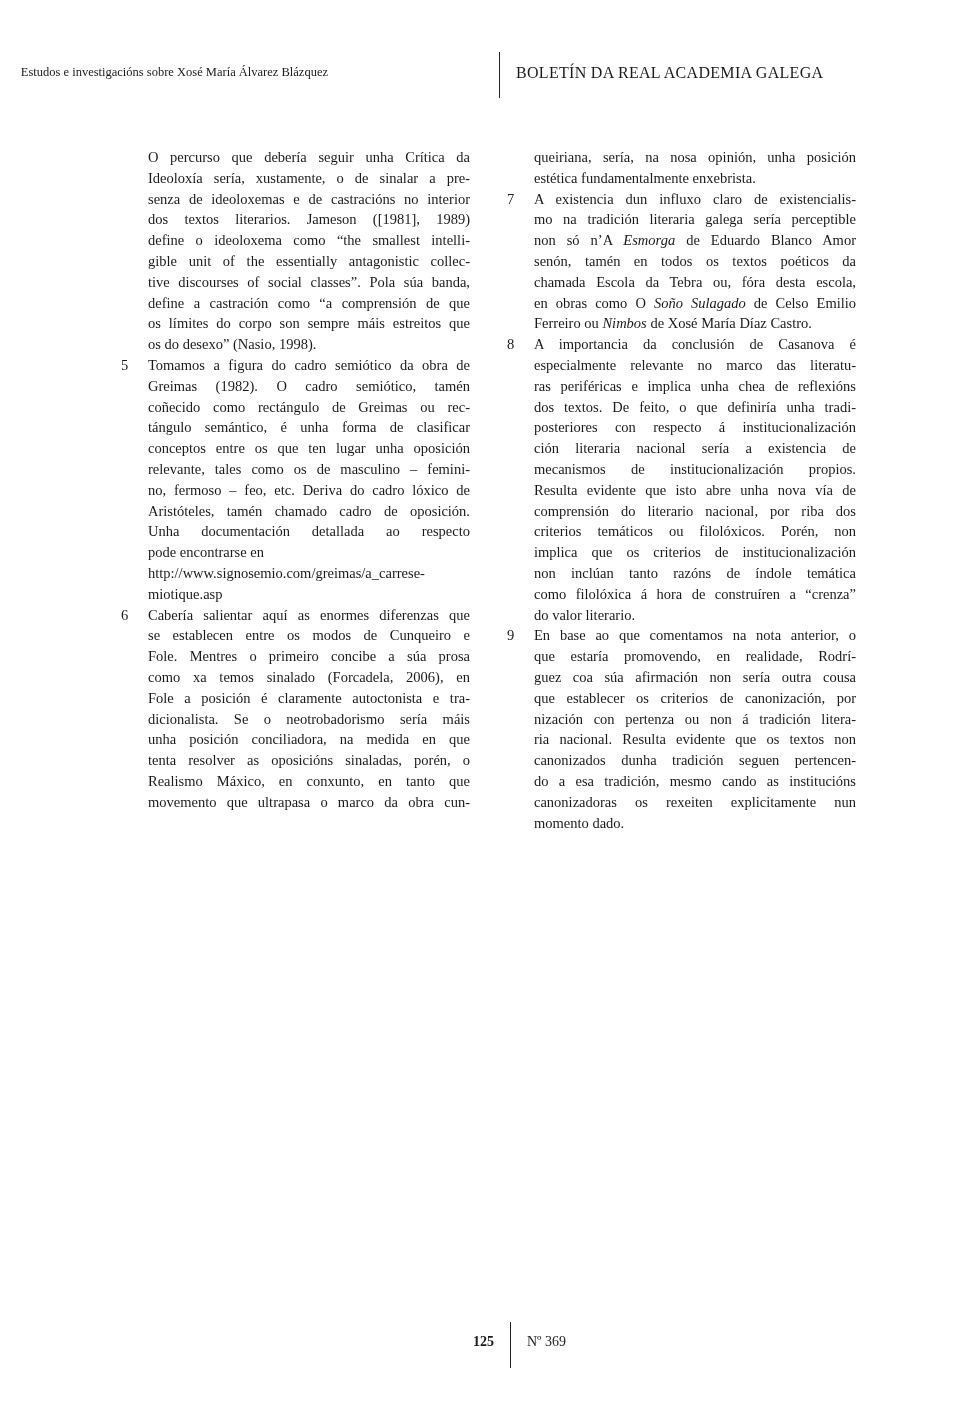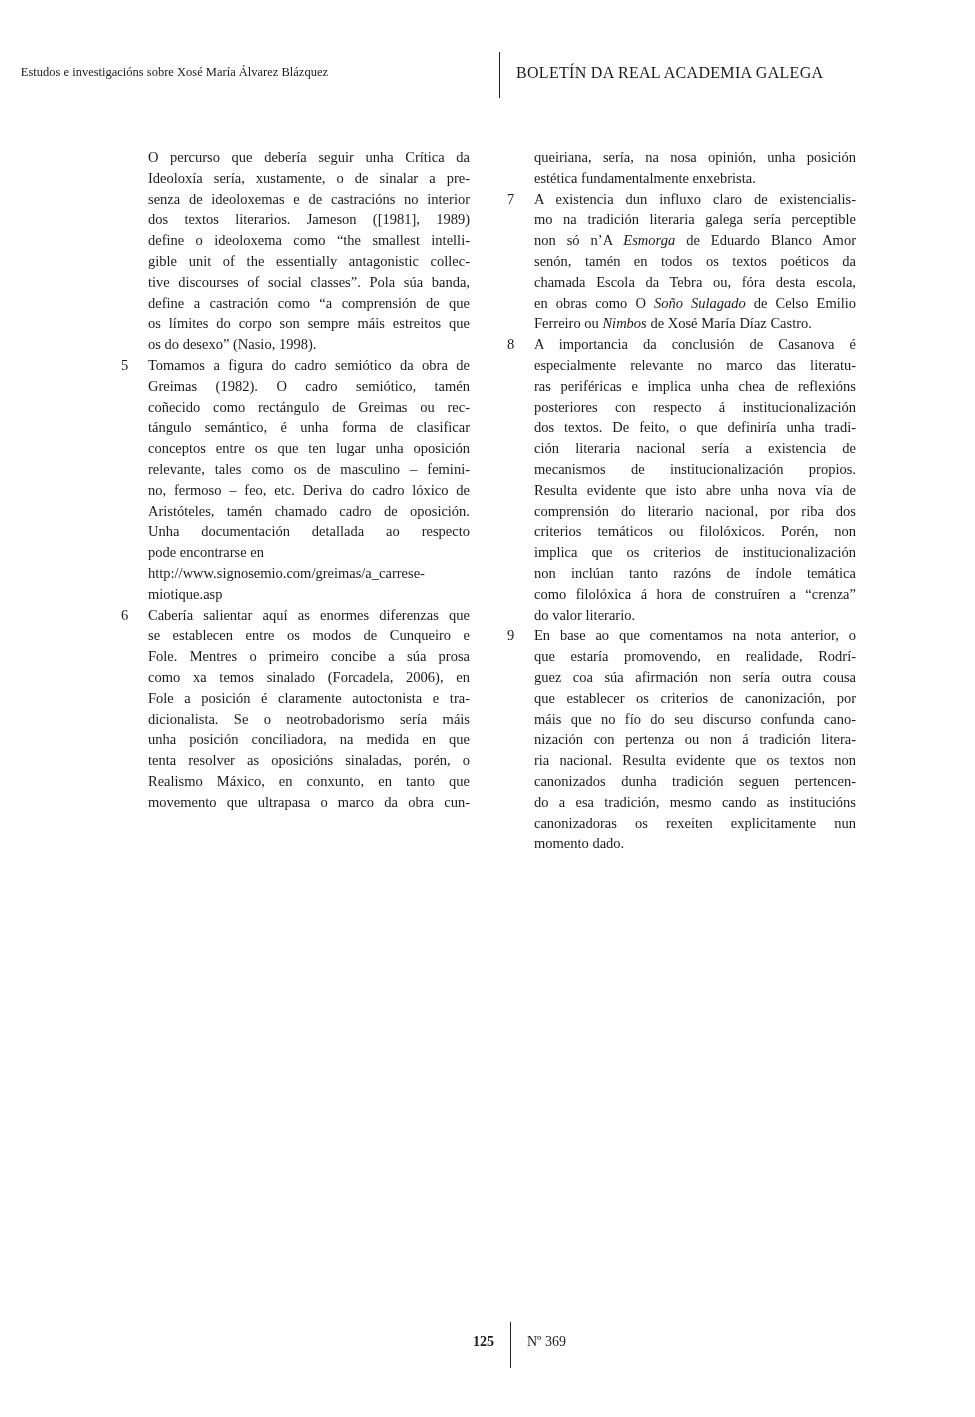--- a/index.html
+++ b/index.html
@@ -92,40 +92,39 @@
     <span class="line">chamada Escola da Tebra ou, fóra desta escola,</span>
     <span class="line"><span>en obras como O </span><i>Soño Sulagado</i><span> de Celso Emilio</span></span>
     <span class="line last"><span>Ferreiro ou </span><i>Nimbos</i><span> de Xosé María Díaz Castro.</span></span>
   </div>
 
   <div class="note">
     <span class="note-num">8</span>
     <span class="line">A importancia da conclusión de Casanova é</span>
     <span class="line">especialmente relevante no marco das literatu-</span>
     <span class="line">ras periféricas e implica unha chea de reflexións</span>
+    <span class="line">dos textos. De feito, o que definiría unha tradi-</span>
     <span class="line">posteriores con respecto á institucionalización</span>
-    <span class="line">dos textos. De feito, o que definiría unha tradi-</span>
     <span class="line">ción literaria nacional sería a existencia de</span>
     <span class="line">mecanismos de institucionalización propios.</span>
     <span class="line">Resulta evidente que isto abre unha nova vía de</span>
     <span class="line">comprensión do literario nacional, por riba dos</span>
     <span class="line">criterios temáticos ou filolóxicos. Porén, non</span>
     <span class="line">implica que os criterios de institucionalización</span>
     <span class="line">non inclúan tanto razóns de índole temática</span>
     <span class="line">como filolóxica á hora de construíren a “crenza”</span>
     <span class="line last">do valor literario.</span>
   </div>
 
   <div class="note">
     <span class="note-num">9</span>
     <span class="line">En base ao que comentamos na nota anterior, o</span>
     <span class="line">que estaría promovendo, en realidade, Rodrí-</span>
     <span class="line">guez coa súa afirmación non sería outra cousa</span>
     <span class="line">que establecer os criterios de canonización, por</span>
-    <span class="line">máis que no fío do seu discurso confunda cano-</span>
     <span class="line">nización con pertenza ou non á tradición litera-</span>
     <span class="line">ria nacional. Resulta evidente que os textos non</span>
     <span class="line">canonizados dunha tradición seguen pertencen-</span>
     <span class="line">do a esa tradición, mesmo cando as institucións</span>
     <span class="line">canonizadoras os rexeiten explicitamente nun</span>
     <span class="line last">momento dado.</span>
   </div>
 </div>
 
 <div class="footer">

